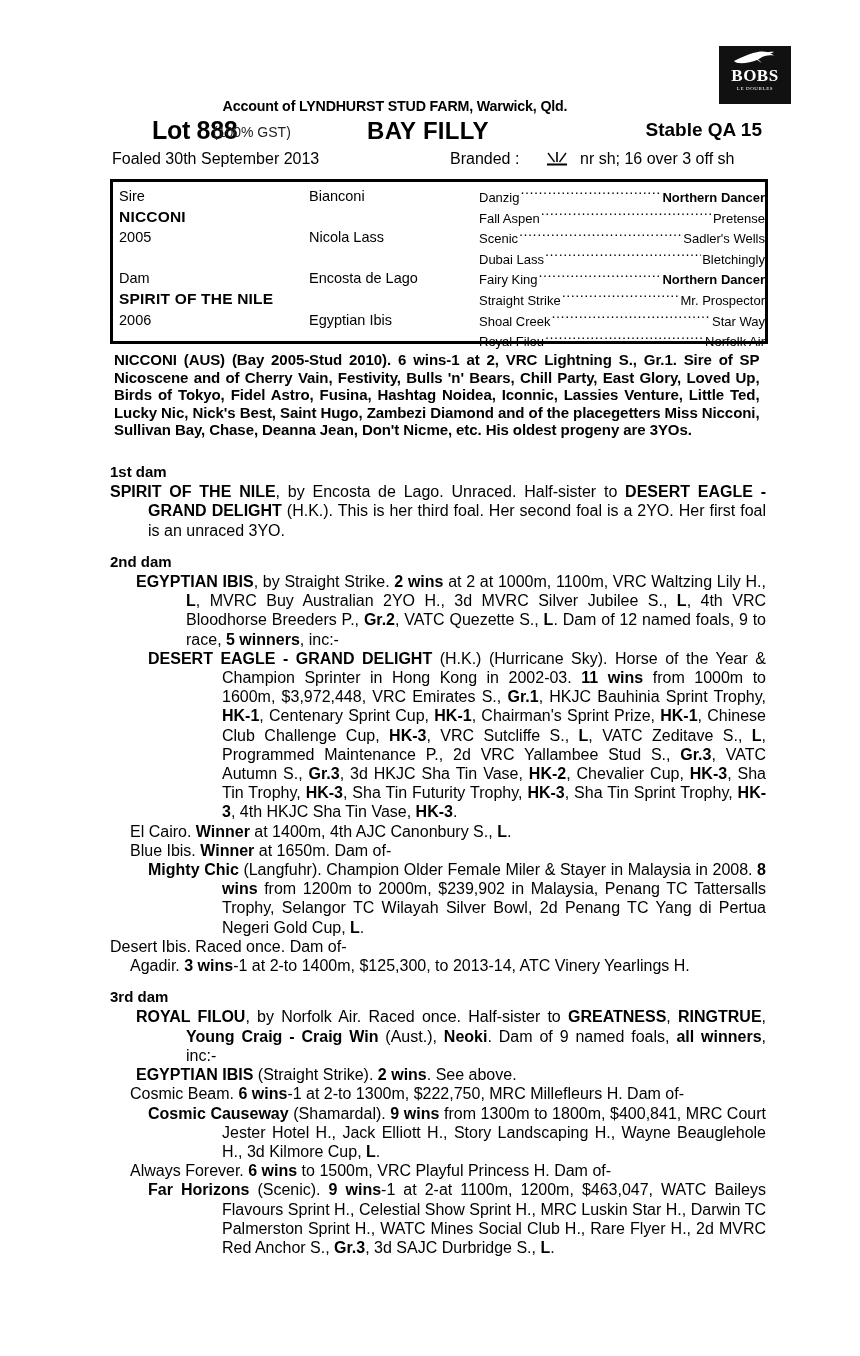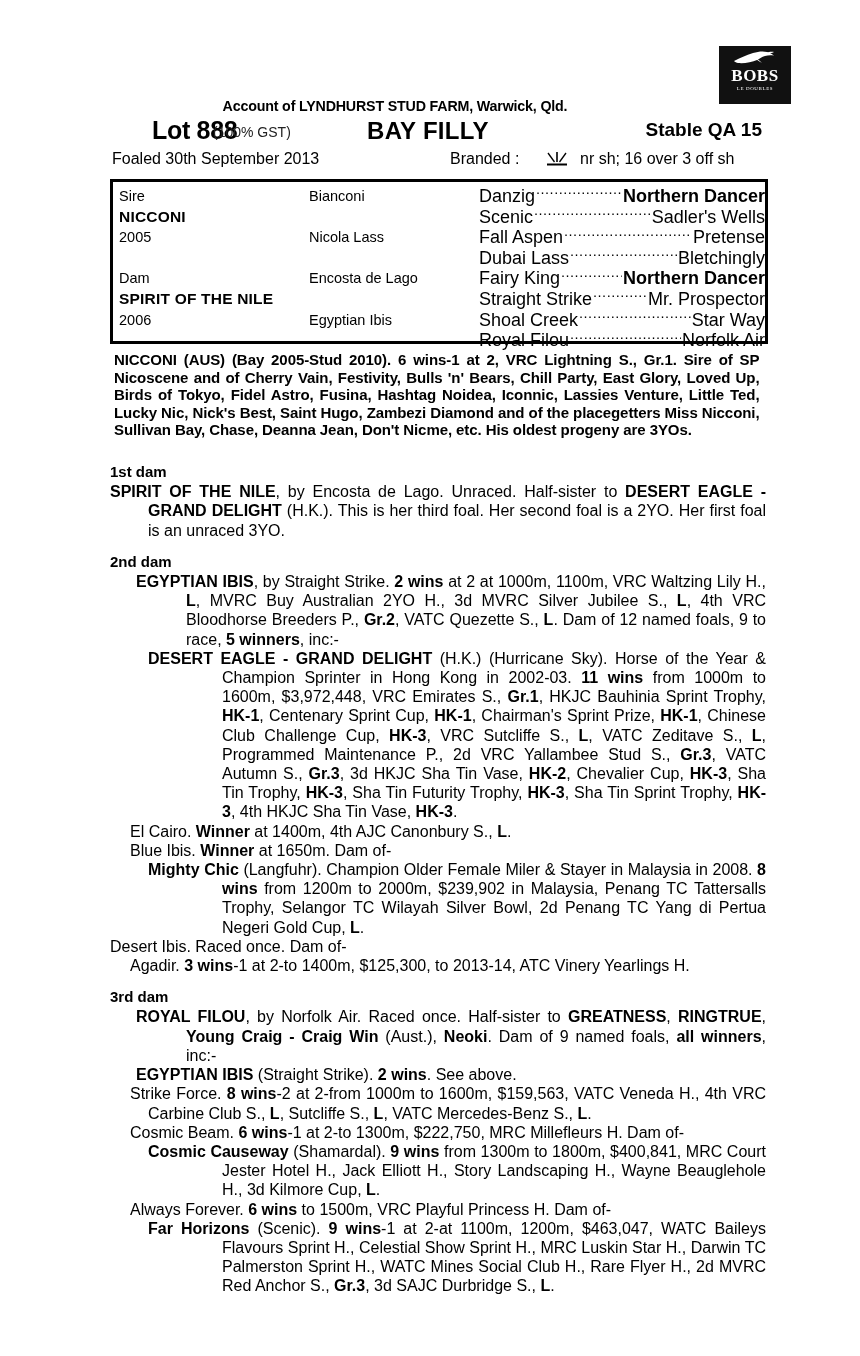--- a/index.html
+++ b/index.html
@@ -154,21 +154,21 @@
     line-height: 20.6px;
     font-size: 14.5px;
     white-space: nowrap;
     overflow: hidden;
   }
   .ped-line.bold { font-weight: bold; font-size: 15.5px; letter-spacing: 0.2px; }
 
   .leader-row {
     height: 20.6px;
     line-height: 20.6px;
-    font-size: 18px;
+    font-size: 13px;
     display: flex;
     align-items: baseline;
     white-space: nowrap;
     overflow: hidden;
   }
   .leader-left { flex: 0 0 auto; }
   .leader-dots {
     flex: 1 1 auto;
     overflow: hidden;
     margin: 0 1px;
@@ -286,28 +286,28 @@
         <div class="ped-line">Egyptian Ibis</div>
         <div class="ped-line"></div>
       </div>
       <div class="ped-col3">
         <div class="leader-row">
           <span class="leader-left">Danzig</span>
           <span class="leader-dots"></span>
           <span class="leader-right bold">Northern Dancer</span>
         </div>
         <div class="leader-row">
+          <span class="leader-left">Fall Aspen</span>
+          <span class="leader-dots"></span>
+          <span class="leader-right">Pretense</span>
+        </div>
+        <div class="leader-row">
           <span class="leader-left">Scenic</span>
           <span class="leader-dots"></span>
           <span class="leader-right">Sadler's Wells</span>
-        </div>
-        <div class="leader-row">
-          <span class="leader-left">Fall Aspen</span>
-          <span class="leader-dots"></span>
-          <span class="leader-right">Pretense</span>
         </div>
         <div class="leader-row">
           <span class="leader-left">Dubai Lass</span>
           <span class="leader-dots"></span>
           <span class="leader-right">Bletchingly</span>
         </div>
         <div class="leader-row">
           <span class="leader-left">Fairy King</span>
           <span class="leader-dots"></span>
           <span class="leader-right bold">Northern Dancer</span>
@@ -343,21 +343,20 @@
     <p class="p-hang3"><b>DESERT EAGLE - GRAND DELIGHT</b> (H.K.) (Hurricane Sky). Horse of the Year &amp; Champion Sprinter in Hong Kong in 2002-03. <b>11 wins</b> from 1000m to 1600m, $3,972,448, VRC Emirates S., <b>Gr.1</b>, HKJC Bauhinia Sprint Trophy, <b>HK-1</b>, Centenary Sprint Cup, <b>HK-1</b>, Chairman's Sprint Prize, <b>HK-1</b>, Chinese Club Challenge Cup, <b>HK-3</b>, VRC Sutcliffe S., <b>L</b>, VATC Zeditave S., <b>L</b>, Programmed Maintenance P., 2d VRC Yallambee Stud S., <b>Gr.3</b>, VATC Autumn S., <b>Gr.3</b>, 3d HKJC Sha Tin Vase, <b>HK-2</b>, Chevalier Cup, <b>HK-3</b>, Sha Tin Trophy, <b>HK-3</b>, Sha Tin Futurity Trophy, <b>HK-3</b>, Sha Tin Sprint Trophy, <b>HK-3</b>, 4th HKJC Sha Tin Vase, <b>HK-3</b>.</p>
     <p class="p-hang4 nojust">El Cairo. <b>Winner</b> at 1400m, 4th AJC Canonbury S., <b>L</b>.</p>
     <p class="p-hang4 nojust">Blue Ibis. <b>Winner</b> at 1650m. Dam of-</p>
     <p class="p-hang3"><b>Mighty Chic</b> (Langfuhr). Champion Older Female Miler &amp; Stayer in Malaysia in 2008. <b>8 wins</b> from 1200m to 2000m, $239,902 in Malaysia, Penang TC Tattersalls Trophy, Selangor TC Wilayah Silver Bowl, 2d Penang TC Yang di Pertua Negeri Gold Cup, <b>L</b>.</p>
     <p class="p0 nojust">Desert Ibis. Raced once. Dam of-</p>
     <p class="p-hang4 nojust">Agadir. <b>3 wins</b>-1 at 2-to 1400m, $125,300, to 2013-14, ATC Vinery Yearlings H.</p>
 
     <div class="dam-head">3rd dam</div>
     <p class="p-hang2"><b>ROYAL FILOU</b>, by Norfolk Air. Raced once. Half-sister to <b>GREATNESS</b>, <b>RINGTRUE</b>, <b>Young Craig - Craig Win</b> (Aust.), <b>Neoki</b>. Dam of 9 named foals, <b>all winners</b>, inc:-</p>
     <p class="p-hang2 nojust"><b>EGYPTIAN IBIS</b> (Straight Strike). <b>2 wins</b>. See above.</p>
-    <p class="p-hang4">Strike Force. <b>8 wins</b>-2 at 2-from 1000m to 1600m, $159,563, VATC Veneda H., 4th VRC Carbine Club S., <b>L</b>, Sutcliffe S., <b>L</b>, VATC Mercedes-Benz S., <b>L</b>.</p>
     <p class="p-hang4 nojust">Cosmic Beam. <b>6 wins</b>-1 at 2-to 1300m, $222,750, MRC Millefleurs H. Dam of-</p>
     <p class="p-hang3"><b>Cosmic Causeway</b> (Shamardal). <b>9 wins</b> from 1300m to 1800m, $400,841, MRC Court Jester Hotel H., Jack Elliott H., Story Landscaping H., Wayne Beauglehole H., 3d Kilmore Cup, <b>L</b>.</p>
     <p class="p-hang4 nojust">Always Forever. <b>6 wins</b> to 1500m, VRC Playful Princess H. Dam of-</p>
     <p class="p-hang3"><b>Far Horizons</b> (Scenic). <b>9 wins</b>-1 at 2-at 1100m, 1200m, $463,047, WATC Baileys Flavours Sprint H., Celestial Show Sprint H., MRC Luskin Star H., Darwin TC Palmerston Sprint H., WATC Mines Social Club H., Rare Flyer H., 2d MVRC Red Anchor S., <b>Gr.3</b>, 3d SAJC Durbridge S., <b>L</b>.</p>
 
   </div>
 
 </div>
 
 </body></html>

